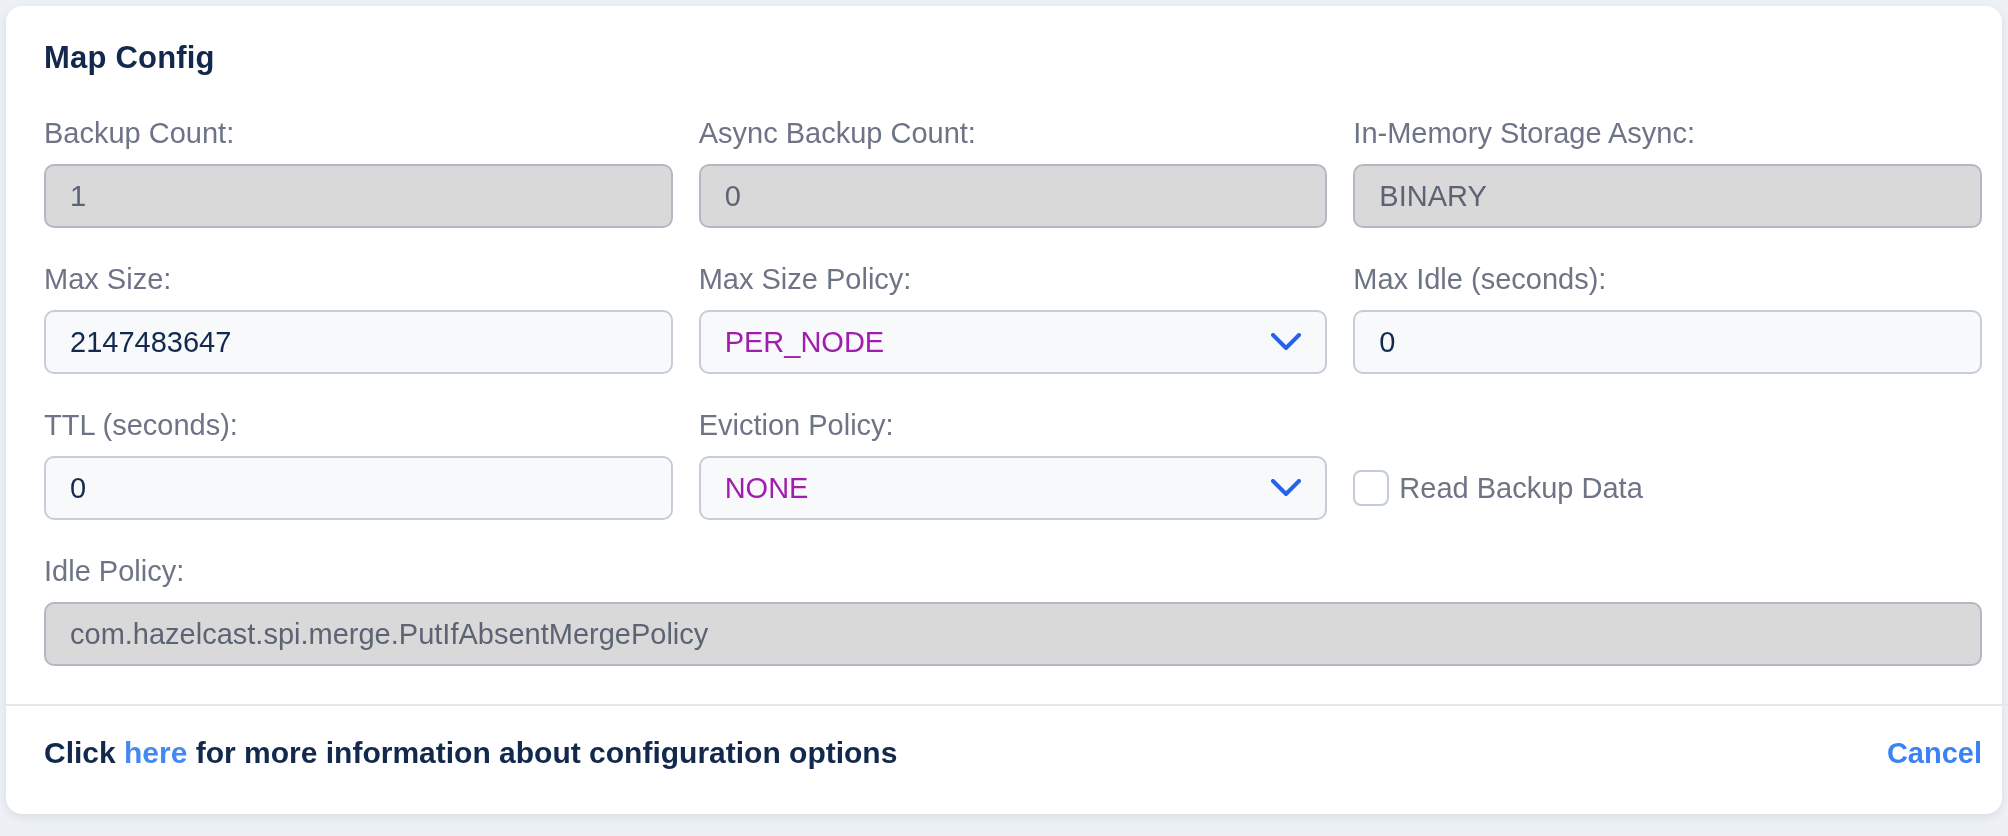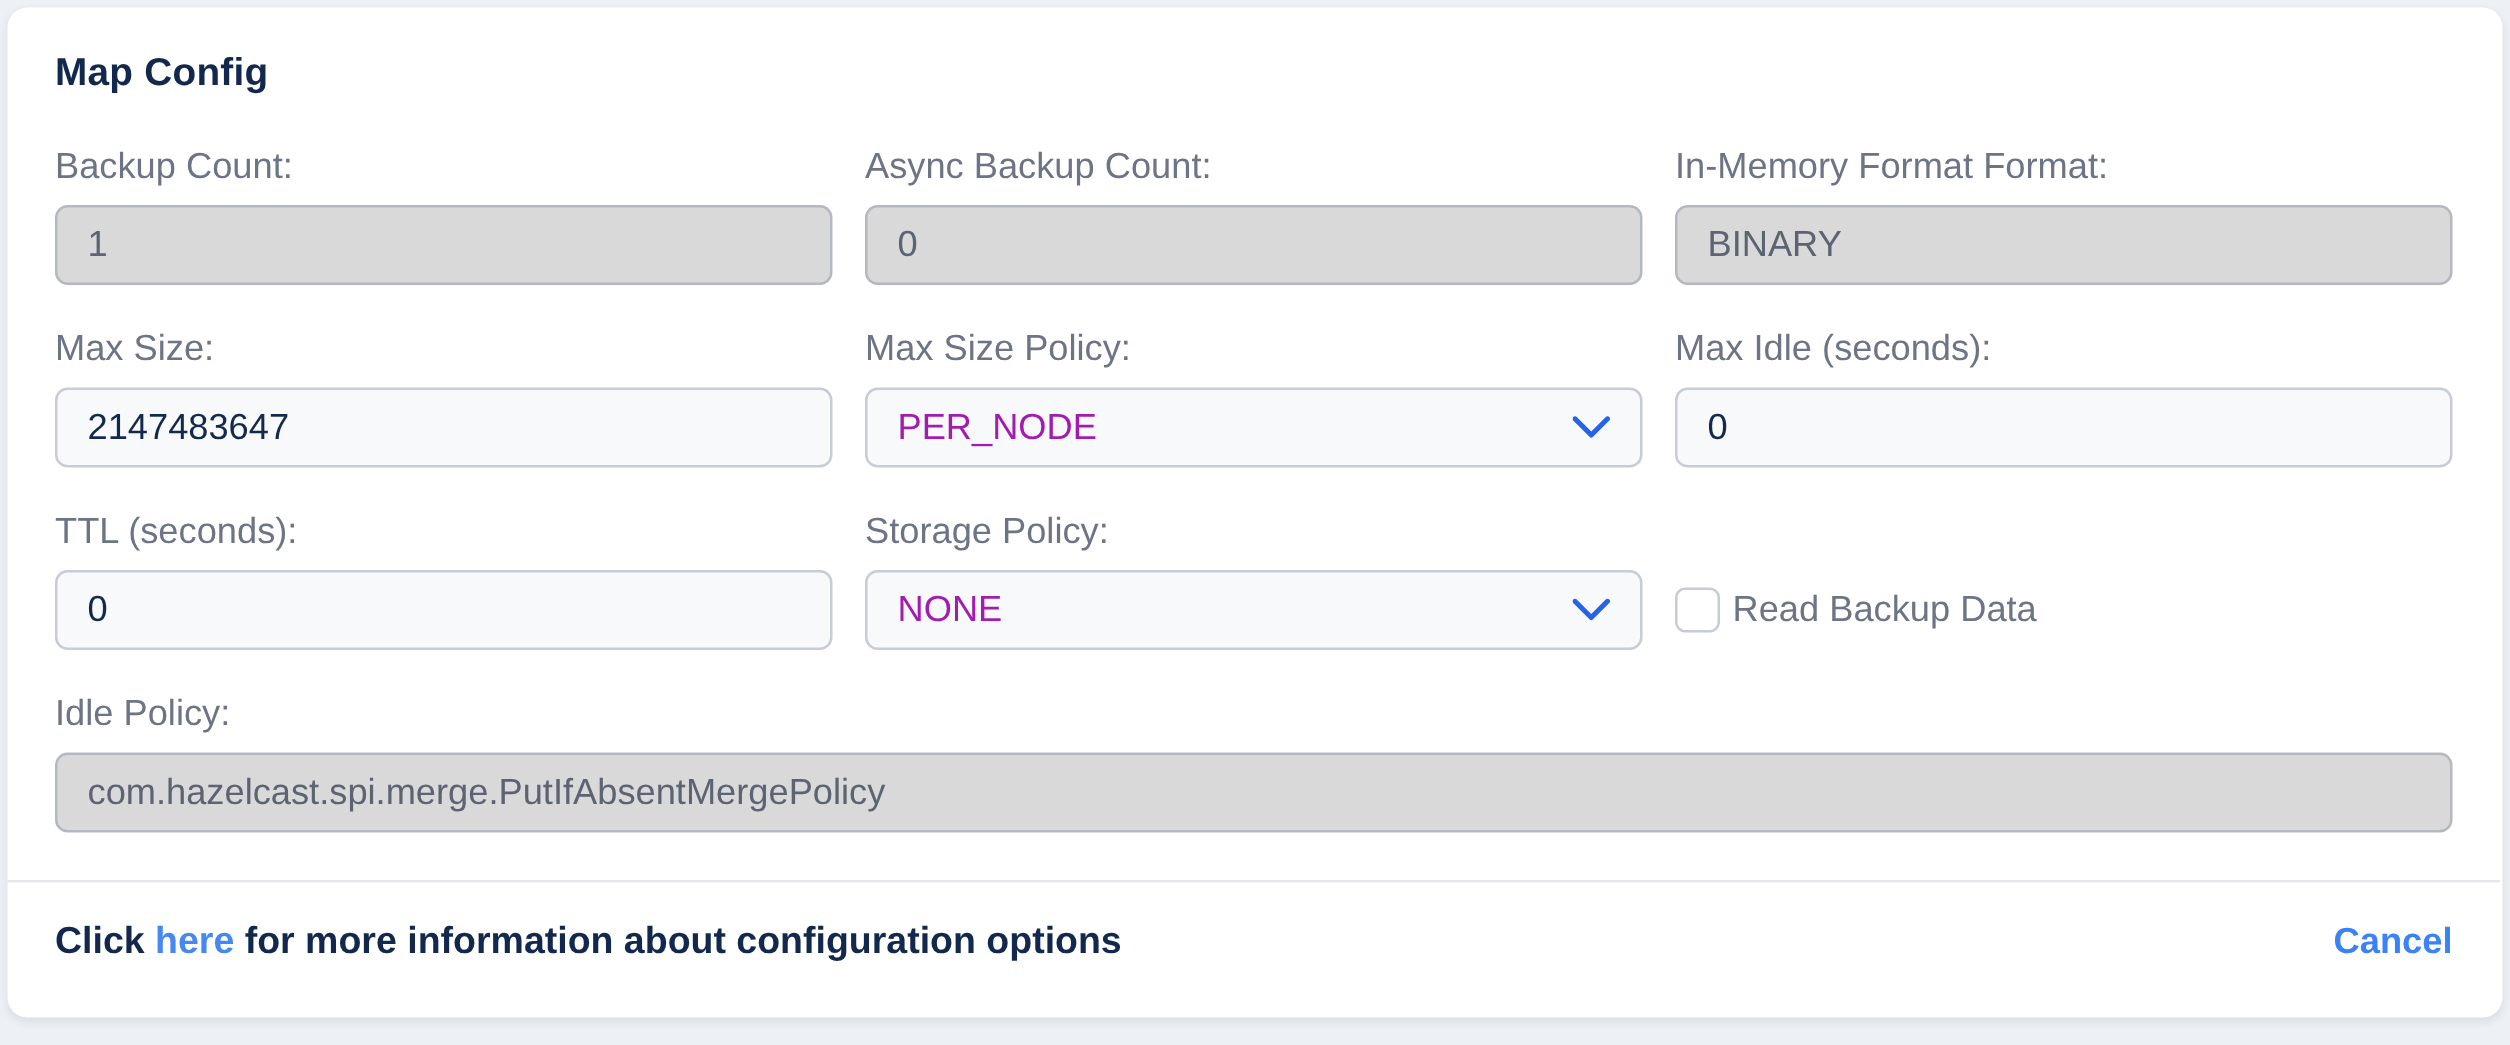--- a/index.html
+++ b/index.html
@@ -9,21 +9,21 @@
     font-family: "Liberation Sans", "DejaVu Sans", sans-serif;
     overflow: hidden;
   }
   .card {
     position: absolute;
     left: 6px; top: 6px;
     width: 1996px; height: 808px;
     background: #ffffff;
     border-radius: 16px;
     box-shadow: 0 3px 8px rgba(25, 45, 80, 0.10);
-    padding: 34px 40px 0 38px;
+    padding: 34px 20px 0 38px;
   }
   .card-title {
     font-size: 31px;
     font-weight: 700;
     color: #12294d;
     margin-bottom: 40px;
     letter-spacing: 0.2px;
   }
   .form-grid {
     display: grid;
@@ -115,21 +115,21 @@
       <div class="field-label">Backup Count:</div>
       <input class="control disabled" type="text" readonly="" value="1" style="">
     </div>
 
     <div class="field">
       <div class="field-label">Async Backup Count:</div>
       <input class="control disabled" type="text" readonly="" value="0" style="">
     </div>
 
     <div class="field">
-      <div class="field-label">In-Memory Format Format:</div>
+      <div class="field-label">In-Memory Storage Async:</div>
       <input class="control disabled" type="text" readonly="" value="BINARY" style="">
     </div>
 
     <div class="field">
       <div class="field-label">Max Size:</div>
       <input class="control" type="text" value="2147483647" style="">
     </div>
 
     <div class="field">
       <div class="field-label">Max Size Policy:</div>
@@ -147,21 +147,21 @@
       <div class="field-label">Max Idle (seconds):</div>
       <input class="control" type="text" value="0" style="">
     </div>
 
     <div class="field">
       <div class="field-label">TTL (seconds):</div>
       <input class="control" type="text" value="0" style="">
     </div>
 
     <div class="field">
-      <div class="field-label">Storage Policy:</div>
+      <div class="field-label">Eviction Policy:</div>
       <div class="control selectbox" role="combobox" aria-expanded="false">
         <span>NONE</span>
         <span class="chevron">
           <svg width="30" height="18" viewBox="0 0 30 18" fill="none">
             <path d="M2 2 L15 15 L28 2" stroke="#2563eb" stroke-width="4" stroke-linecap="round" stroke-linejoin="round"></path>
           </svg>
         </span>
       </div>
     </div>
 

